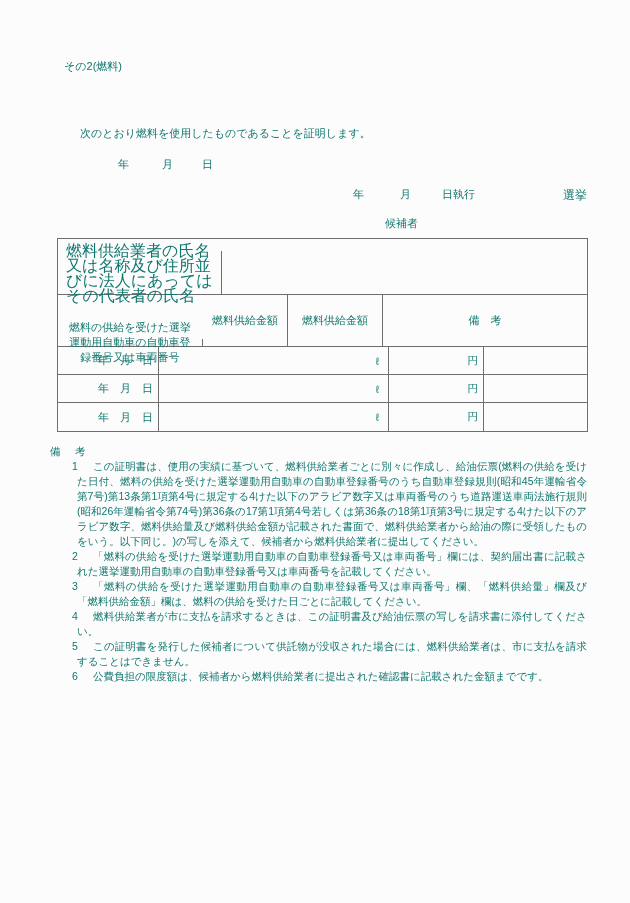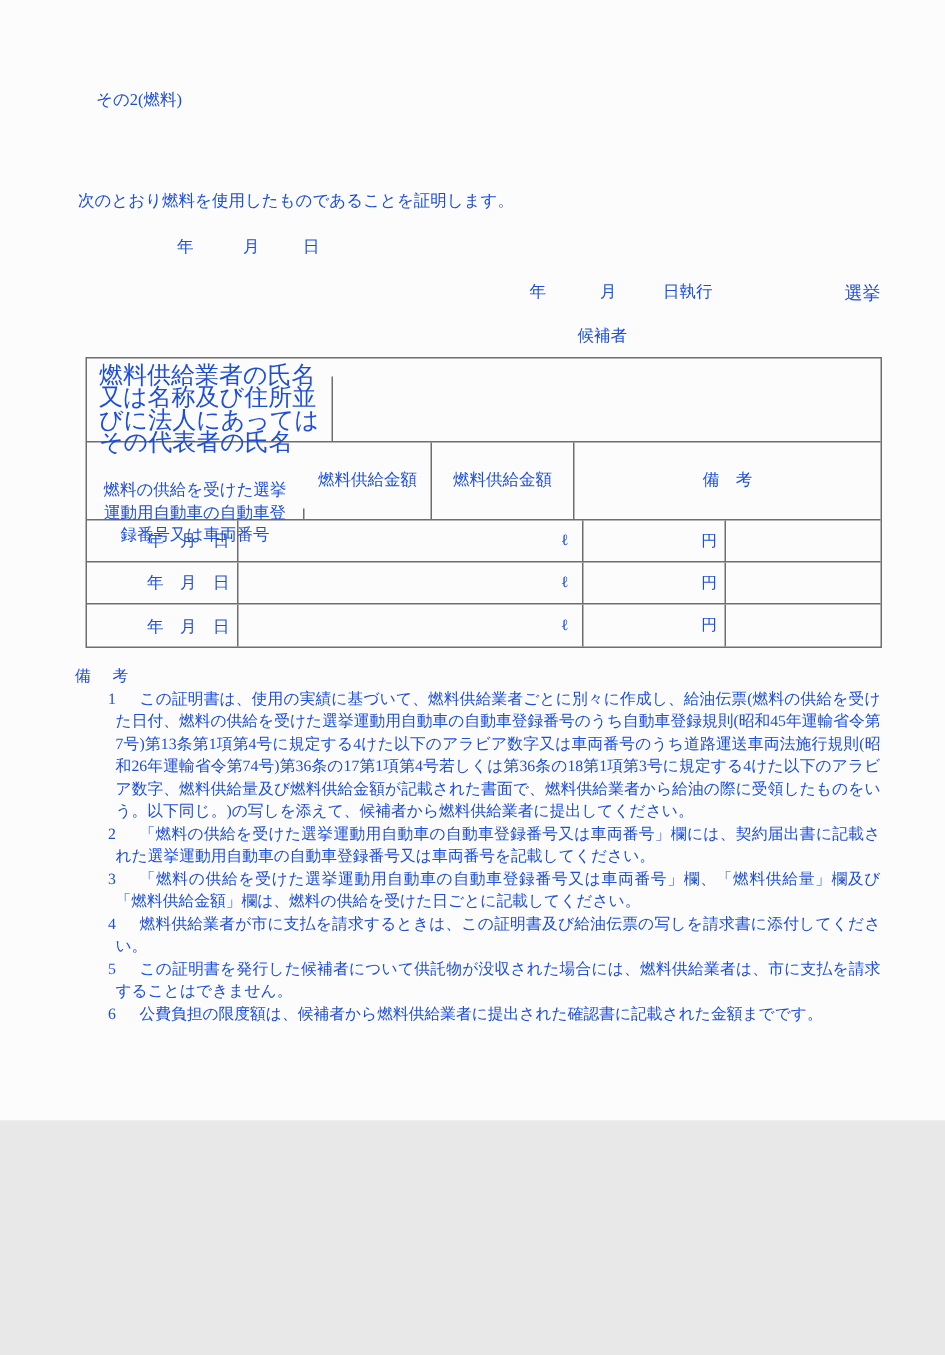--- a/index.html
+++ b/index.html
@@ -1,29 +1,29 @@
 <!DOCTYPE html>
 <html lang="ja"><head>
 <meta charset="utf-8">
 <style>
   * { margin:0; padding:0; box-sizing:border-box; }
   html,body { background:#e8e8e8; }
   .page {
     position:relative;
-    width:630px; height:747px;
+    width:630px; height:903px;
     margin:0 auto;
     background:#fcfcfc;
-    font-family:Liberation Serif, serif;
-    color:#1d4ed8;
+    font-family:Liberation Sans, sans-serif;
+    color:#0f766e;
     overflow:hidden;
   }
   .abs { position:absolute; }
   .corner { left:64px; top:59px; font-size:11px; }
   .title  { left:0; top:90px; width:630px; text-align:center; font-size:13px; letter-spacing:0.5px; }
-  .certify{ left:52px; top:126px; font-size:11px; }
+  .certify{ left:80px; top:126px; font-size:11px; }
 
   .date-line { left:118px; top:157px; font-size:11px; }
   .date-line .g1 { margin-left:33px; }
   .date-line .g2 { margin-left:29px; }
 
   .exec-line { left:353px; top:187px; font-size:11px; }
   .exec-line .g1 { margin-left:36px; }
   .exec-line .g2 { margin-left:31px; }
   .election  { left:563px; top:187px; font-size:12px; }
   .candidate { left:385px; top:216px; font-size:11px; }

